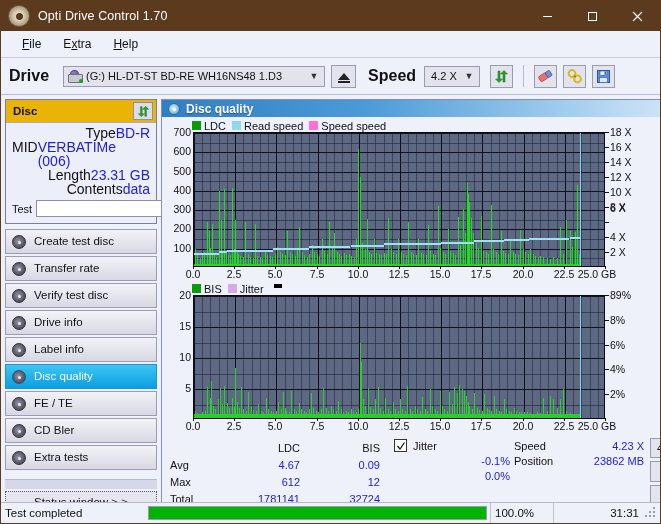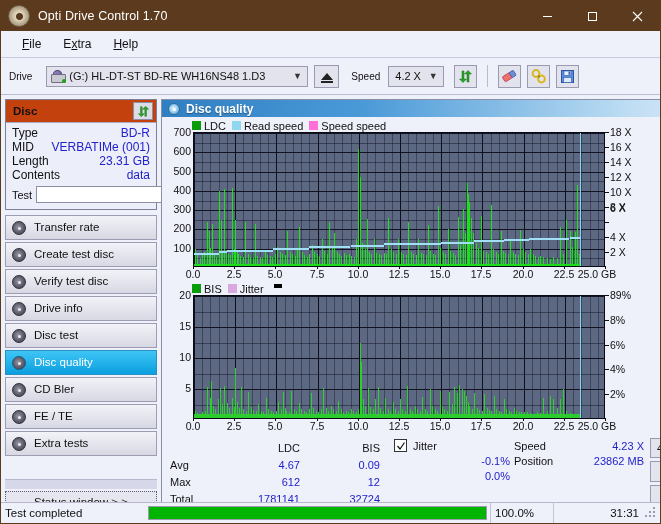--- a/index.html
+++ b/index.html
@@ -37,21 +37,21 @@
 
   
   .menubar{height:26px;background:#eef0fa;display:flex;align-items:center;
     padding-left:10px;border-bottom:1px solid #c9cbe0;}
   .menuitem{padding:3px 11px;font-size:12px;color:#111;cursor:default;}
   .menuitem u{text-decoration:underline;}
 
   
   .toolbar{height:36px;background:#eef0fa;display:flex;align-items:center;
     padding:0 8px;gap:6px;border-bottom:1px solid #b9bcd2;}
-  .tb-label{font-weight:normal;font-size:10px;color:#111;}
+  .tb-label{font-weight:bold;font-size:16px;color:#111;}
   .combo{
     height:21px;background:#e3e3ed;border:1px solid #9a9ab0;
     display:flex;align-items:center;font-size:11px;color:#111;
     padding:0 2px 0 3px;box-sizing:border-box;
   }
   .combo .cb-text{flex:1;white-space:nowrap;overflow:hidden;padding-left:3px;}
   .chev{width:16px;text-align:center;color:#333;font-size:9px;line-height:1;}
   .drive-combo{width:262px;margin-left:8px;}
   .speed-combo{width:56px;margin-left:2px;}
   .drv-icon{width:15px;height:13px;position:relative;flex:none;margin-left:1px;}
@@ -67,27 +67,27 @@
     display:flex;align-items:center;justify-content:center;box-sizing:border-box;}
   .eject i{display:block;width:0;height:0;border-left:6px solid transparent;border-right:6px solid transparent;
     border-bottom:7px solid #222;position:relative;}
   .eject i:after{content:"";position:absolute;left:-6px;top:8px;width:12px;height:2px;background:#222;}
 
   
   .body-area{display:flex;height:421px;}
   .sidebar{width:160px;padding:4px 4px 0 4px;box-sizing:border-box;display:flex;flex-direction:column;}
 
   .disc-panel{border:1px solid #7d7f99;background:#eceefa;margin-bottom:5px;}
-  .disc-head{height:22px;background:#c2410c;border-bottom:1px solid #a9abc2;
+  .disc-head{height:22px;background:#eab308;border-bottom:1px solid #a9abc2;
     display:flex;align-items:center;padding:0 3px 0 7px;}
   .disc-head .t{font-weight:bold;font-size:11.5px;color:#111;flex:1;}
   .refresh{width:20px;height:18px;background:#dcdce8;border:1px solid #8d8da4;
     display:flex;align-items:center;justify-content:center;box-sizing:border-box;}
   .disc-rows{padding:3px 6px 5px 6px;}
-  .drow{display:flex;justify-content:space-between;font-size:12px;line-height:14px;color:#111;}
+  .drow{display:flex;justify-content:flex-end;font-size:14px;line-height:14px;color:#111;}
   .drow .v{color:#2222cc;}
   .label-row{display:flex;align-items:center;margin-top:3px;gap:4px;}
   .label-row .lk{font-size:11px;color:#111;width:42px;}
   .label-inp{flex:1;height:17px;background:#fff;border:1px solid #8f8fa6;box-sizing:border-box;}
   .disc-btn{width:20px;height:19px;background:#dcdce8;border:1px solid #8d8da4;
     display:flex;align-items:center;justify-content:center;box-sizing:border-box;}
   .cd-glyph{width:13px;height:13px;border-radius:50%;
     background:radial-gradient(circle at 50% 50%, #fdfbe0 0%, #e9e47a 40%, #cfc84b 70%, #9e9a38 100%);
     border:1px solid #7d7a2c;position:relative;box-sizing:border-box;}
   .cd-glyph:after{content:"";position:absolute;left:4px;top:4px;width:3px;height:3px;border-radius:50%;
@@ -280,21 +280,21 @@
             </svg>
           </div>
         </div>
         <div class="disc-rows">
           <div class="drow">
             <span>Type</span>
             <span class="v">BD-R</span>
           </div>
           <div class="drow">
             <span>MID</span>
-            <span class="v">VERBATIMe (001)</span>
+            <span class="v">VERBATIMe (006)</span>
           </div>
           <div class="drow">
             <span>Length</span>
             <span class="v">23.31 GB</span>
           </div>
           <div class="drow">
             <span>Contents</span>
             <span class="v">data</span>
           </div>
           <div class="label-row">
@@ -303,49 +303,49 @@
             <div class="disc-btn">
               <span class="cd-glyph"></span>
             </div>
           </div>
         </div>
       </div>
 
       <div class="navlist">
         <div class="nav">
           <span class="disc-ico"></span>
-          <span class="txt">Transfer rate</span>
+          <span class="txt">Create test disc</span>
         </div>
         <div class="nav">
           <span class="disc-ico"></span>
-          <span class="txt">Create test disc</span>
+          <span class="txt">Transfer rate</span>
         </div>
         <div class="nav">
           <span class="disc-ico"></span>
           <span class="txt">Verify test disc</span>
         </div>
         <div class="nav">
           <span class="disc-ico"></span>
           <span class="txt">Drive info</span>
         </div>
         <div class="nav">
           <span class="disc-ico"></span>
-          <span class="txt">Disc test</span>
+          <span class="txt">Label info</span>
         </div>
         <div class="nav active">
           <span class="disc-ico"></span>
           <span class="txt">Disc quality</span>
         </div>
         <div class="nav">
           <span class="disc-ico"></span>
-          <span class="txt">CD Bler</span>
+          <span class="txt">FE / TE</span>
         </div>
         <div class="nav">
           <span class="disc-ico"></span>
-          <span class="txt">FE / TE</span>
+          <span class="txt">CD Bler</span>
         </div>
         <div class="nav">
           <span class="disc-ico"></span>
           <span class="txt">Extra tests</span>
         </div>
       </div>
 
       <div class="statuswin">
         <div class="sw-sep"></div>
         <div class="sw-btn">Status window &gt; &gt;</div>

